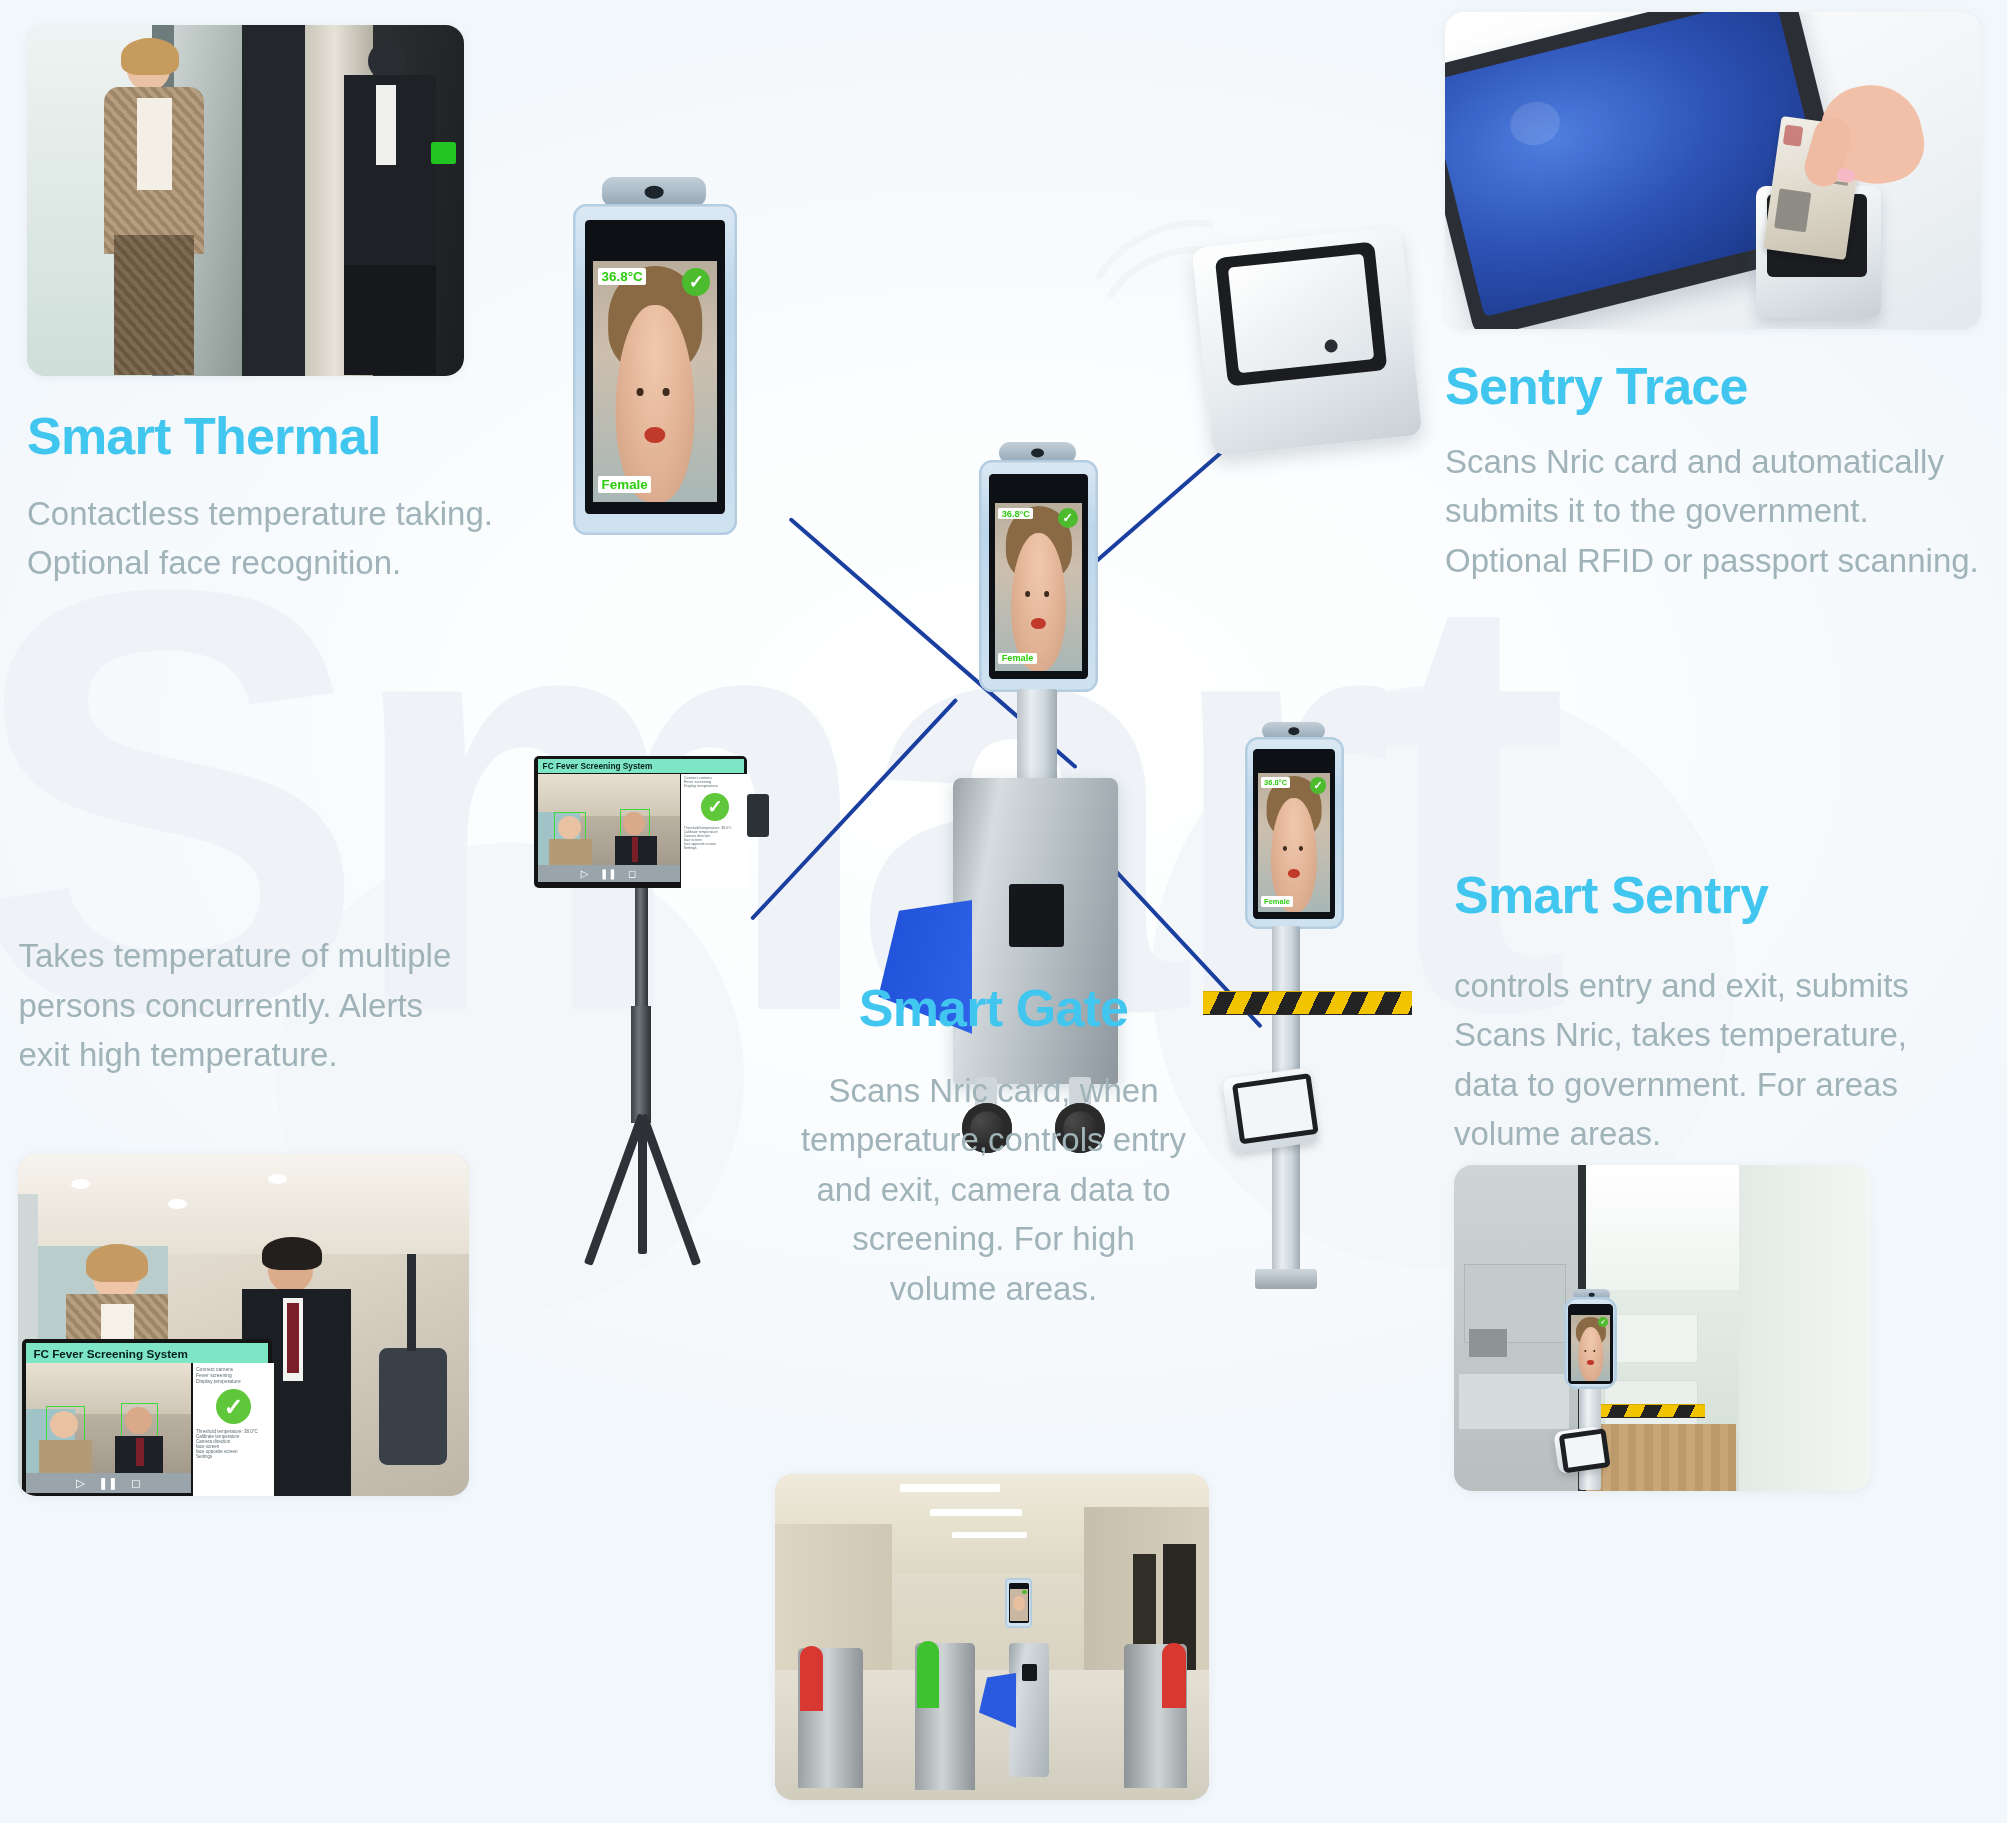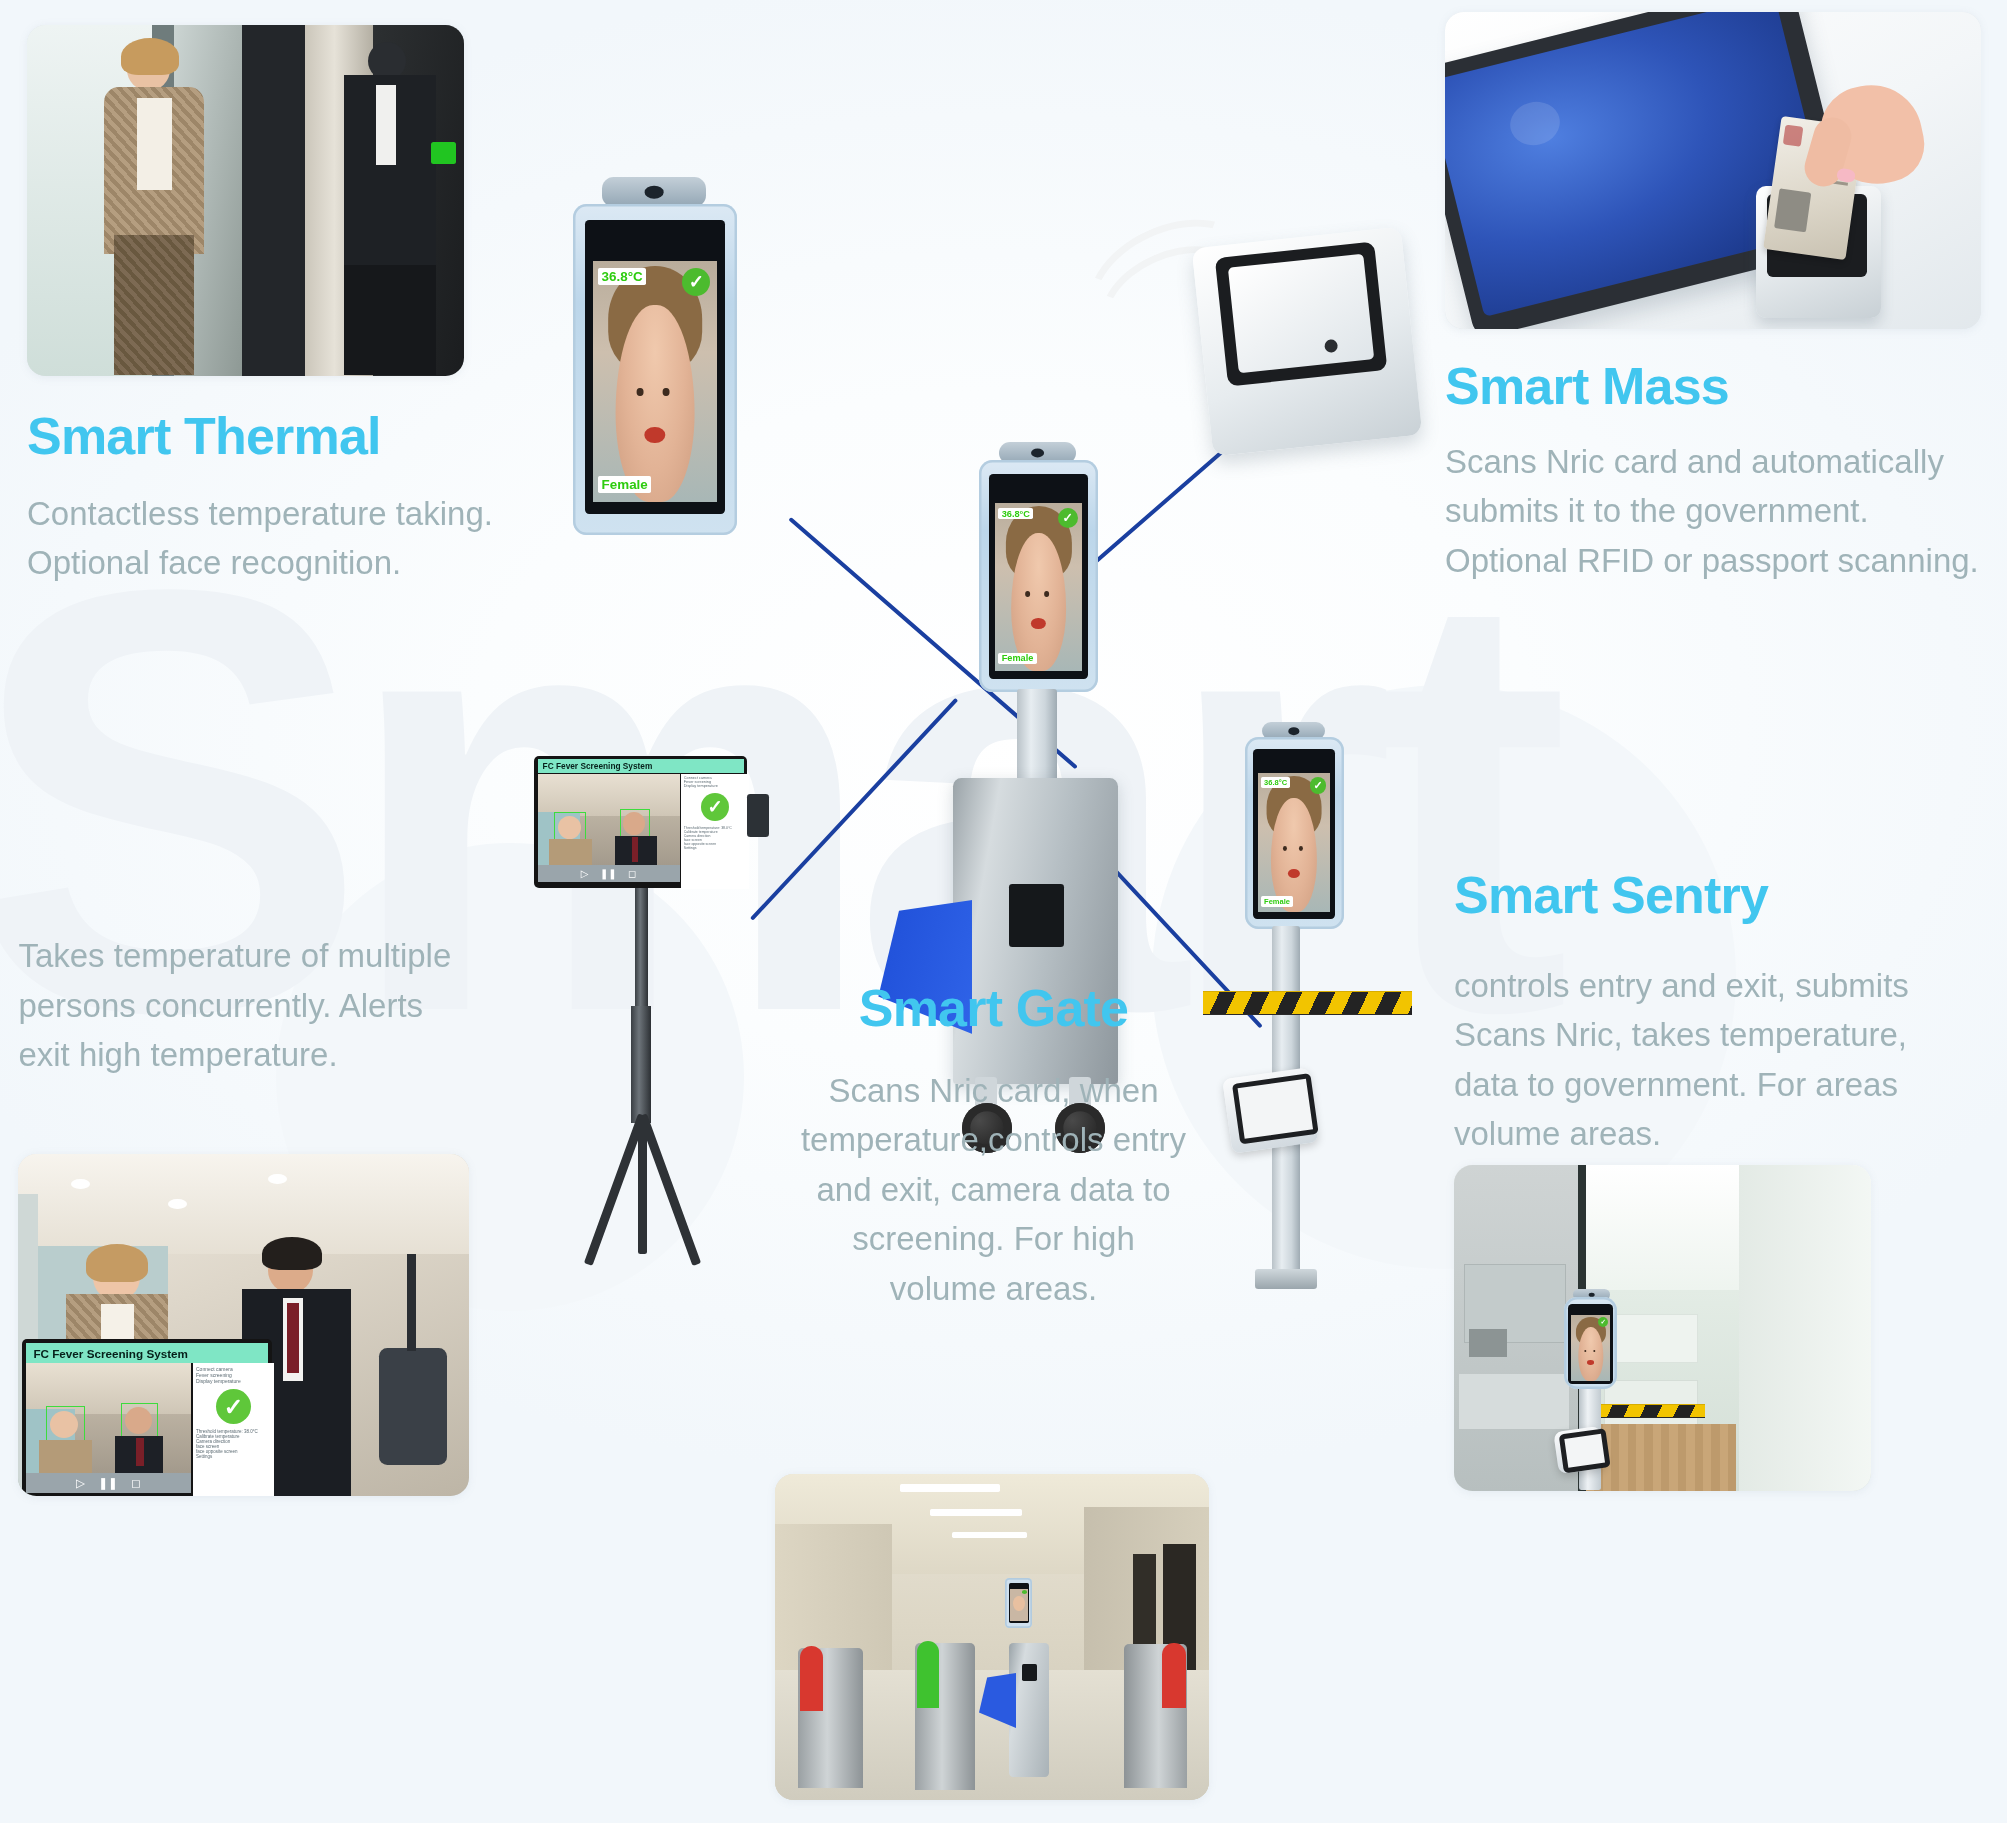--- a/index.html
+++ b/index.html
@@ -206,21 +206,21 @@
       <div style="position:absolute;left:47px;top:47px;width:25px;height:3.3px;background:#9d968a;"></div>
       <div style="position:absolute;left:47px;top:57px;width:28px;height:3.3px;background:#9d968a;"></div>
     </div>
 
     <div style="position:absolute;left:377px;top:73px;width:100px;height:100px;border-radius:46% 54% 40% 60%;background:#f2c0a8;transform:rotate(-12deg);"></div>
     <div style="position:absolute;left:364px;top:105px;width:38px;height:70px;border-radius:20px;background:#efbca3;transform:rotate(16deg);"></div>
     <div style="position:absolute;left:392px;top:157px;width:18.4px;height:13.4px;border-radius:40%;background:#f6b9c5;transform:rotate(10deg);"></div>
   </div>
 
   <div class="block" style="left:1445px;top:359px;width:551px;">
-    <div class="h-title">Smart Mass</div>
+    <div class="h-title">Sentry Trace</div>
     <div style="height:23.4px;"></div>
     <div class="h-body">Scans Nric card and automatically</div>
     <div class="h-body">submits it to the government.</div>
     <div class="h-body">Optional RFID or passport scanning.</div>
   </div>
 
   <div style="position:absolute;left:885px;top:442px;width:301px;height:651px;">
 
     <div class="dev-cam" style="left:114px;top:0;width:77px;height:22px;"></div>
     <div class="dev-body" style="left:94px;top:18.4px;width:119px;height:232px;"></div>

